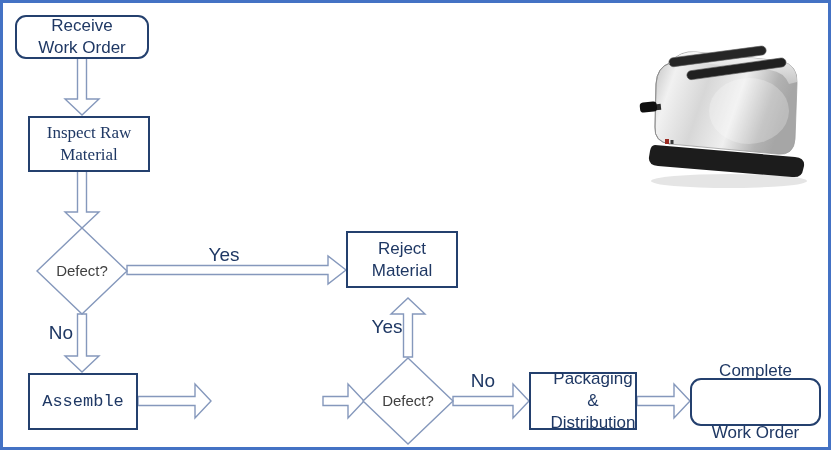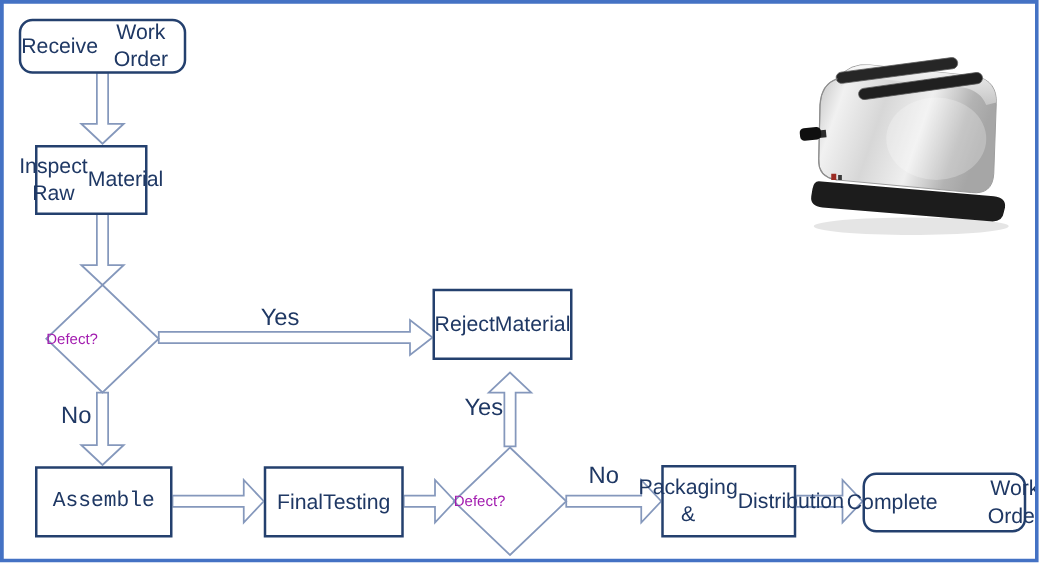--- a/index.html
+++ b/index.html
@@ -20,32 +20,32 @@
   }
   .node {
     position: absolute;
     box-sizing: border-box;
     background: #ffffff;
     border: 2px solid #24406E;
     color: #1F3864;
     font-size: 17px;
     line-height: 22px;
     display: flex;
-    flex-direction: row;
+    flex-direction: column;
     align-items: center;
     justify-content: center;
     text-align: center;
   }
   .terminator { border-radius: 11px; }
   .decision-label {
     position: absolute;
-    color: #a21caf;
-    font-size: 12px;
+    color: #404040;
+    font-size: 15px;
     line-height: 20px;
-    text-align: left;
+    text-align: center;
     background: transparent;
     border: none;
   }
   .edge-label {
     position: absolute;
     color: #1F3864;
     font-size: 19px;
     line-height: 18px;
     text-align: center;
     width: 44px;
@@ -80,38 +80,34 @@
 
     <polygon class="decision-shape" points="79,225 124,268 79,311 34,268"></polygon>
     <polygon class="decision-shape" points="405,355 450,398 405,441 360,398"></polygon>
   </svg>
 
   <div class="node terminator" style="left:12px; top:12px; width:134px; height:44px;">
     <div>Receive</div>
     <div>Work Order</div>
   </div>
 
-  <div class="node" style="left:25px; top:113px; width:90px; height:56px;">
+  <div class="node" style="left:25px; top:113px; width:122px; height:56px;font-family:Liberation Serif, serif;">
     <div>Inspect Raw</div>
     <div>Material</div>
   </div>
 
   <div class="node" style="left:343px; top:228px; width:112px; height:57px;">
     <div>Reject</div>
     <div>Material</div>
   </div>
 
   <div class="node" style="left:25px; top:370px; width:110px; height:57px;font-family:Liberation Mono, monospace;">
     <div>Assemble</div>
   </div>
 
-  <div class="node" style="left:208px; top:370px; width:112px; height:57px;">
-    <div>Final</div>
-    <div>Testing</div>
-  </div>
 
   <div class="node" style="left:526px; top:369px; width:108px; height:58px;padding-left:20px;">
     <div>Packaging &amp;</div>
     <div>Distribution</div>
   </div>
 
   <div class="node terminator" style="left:687px; top:375px; width:131px; height:48px;gap:40px;">
     <div>Complete</div>
     <div>Work Order</div>
   </div>

